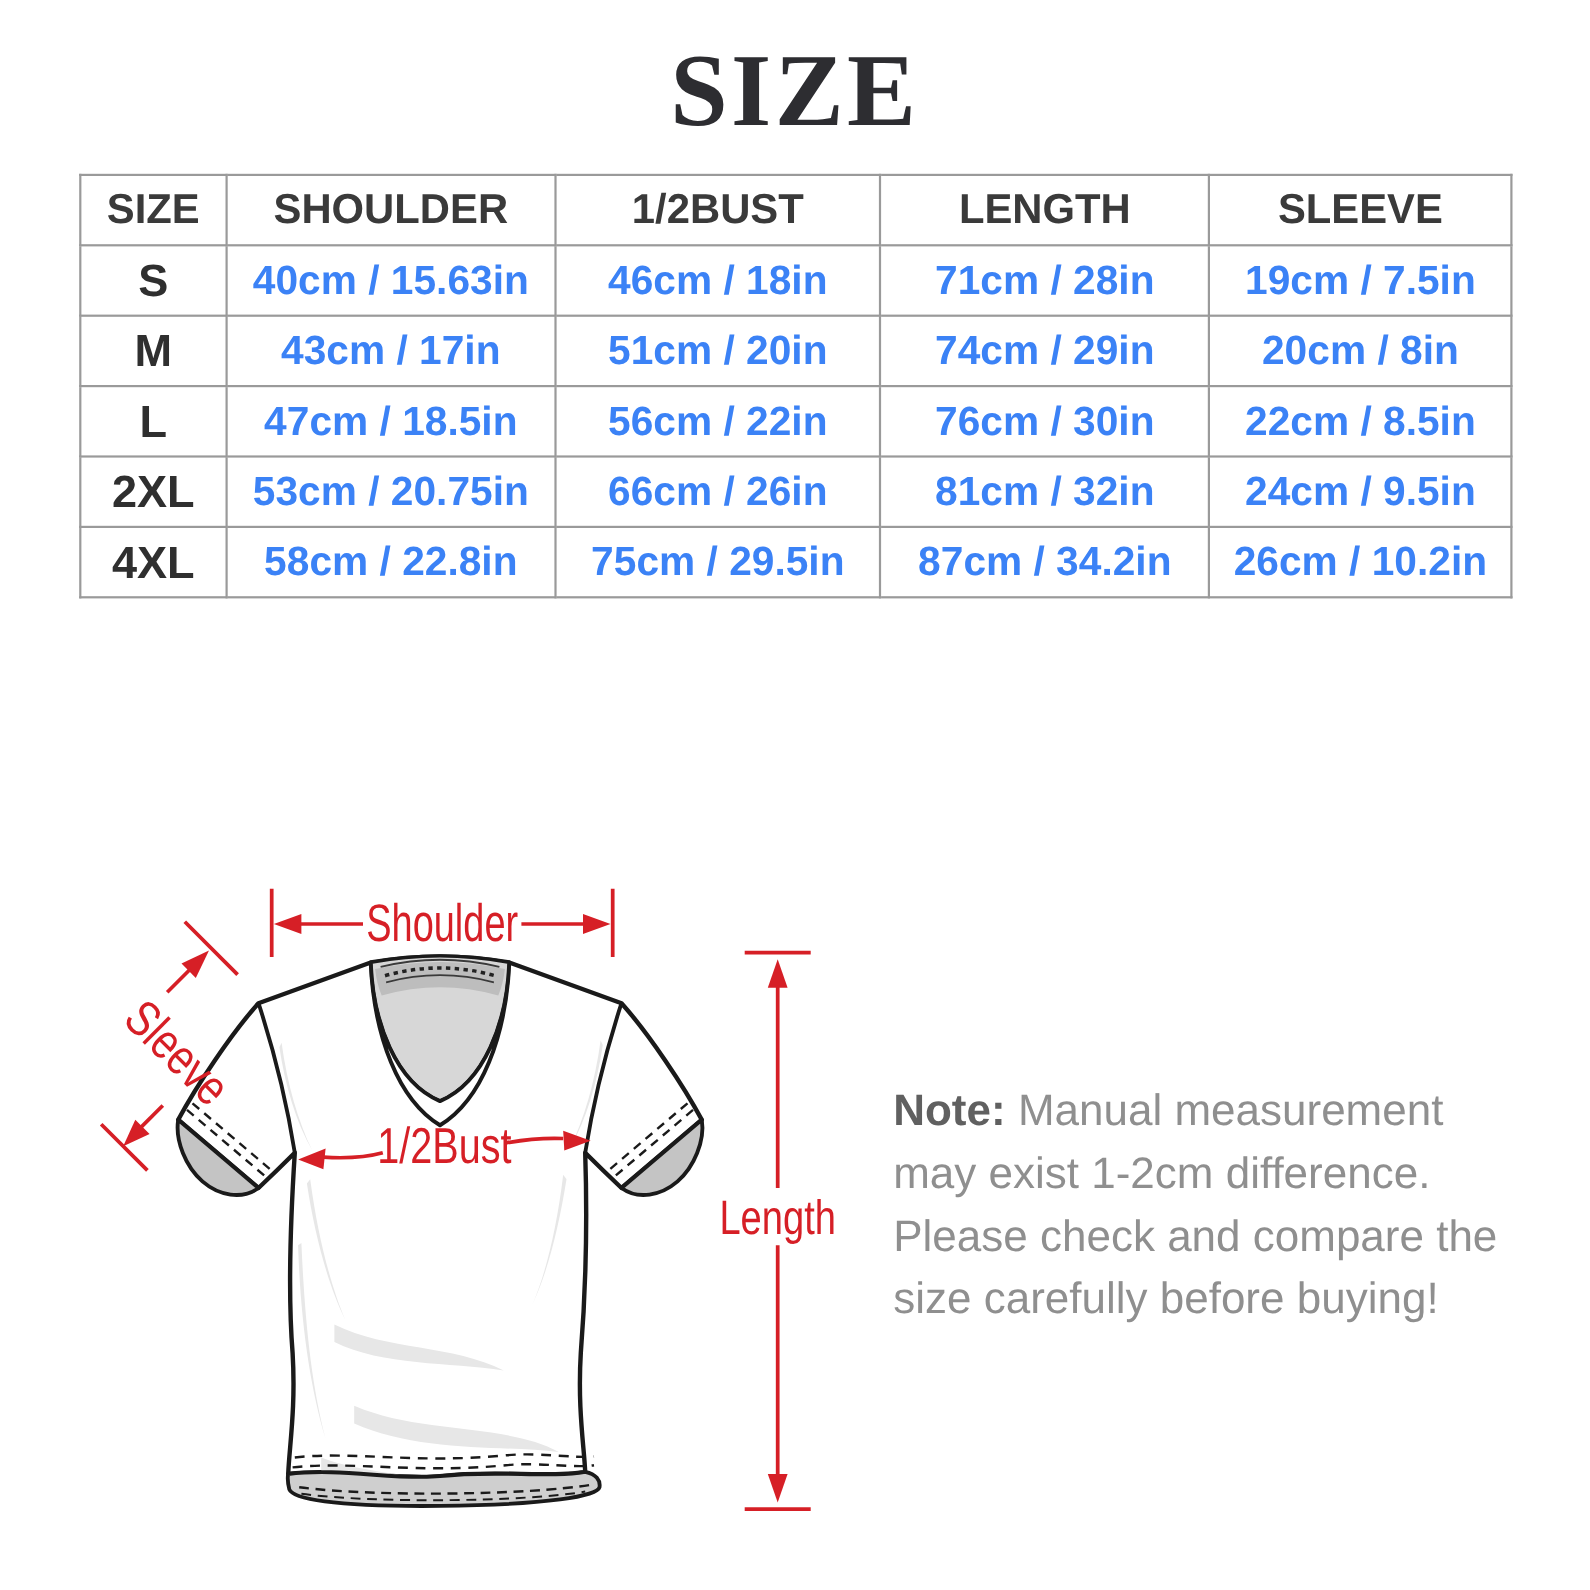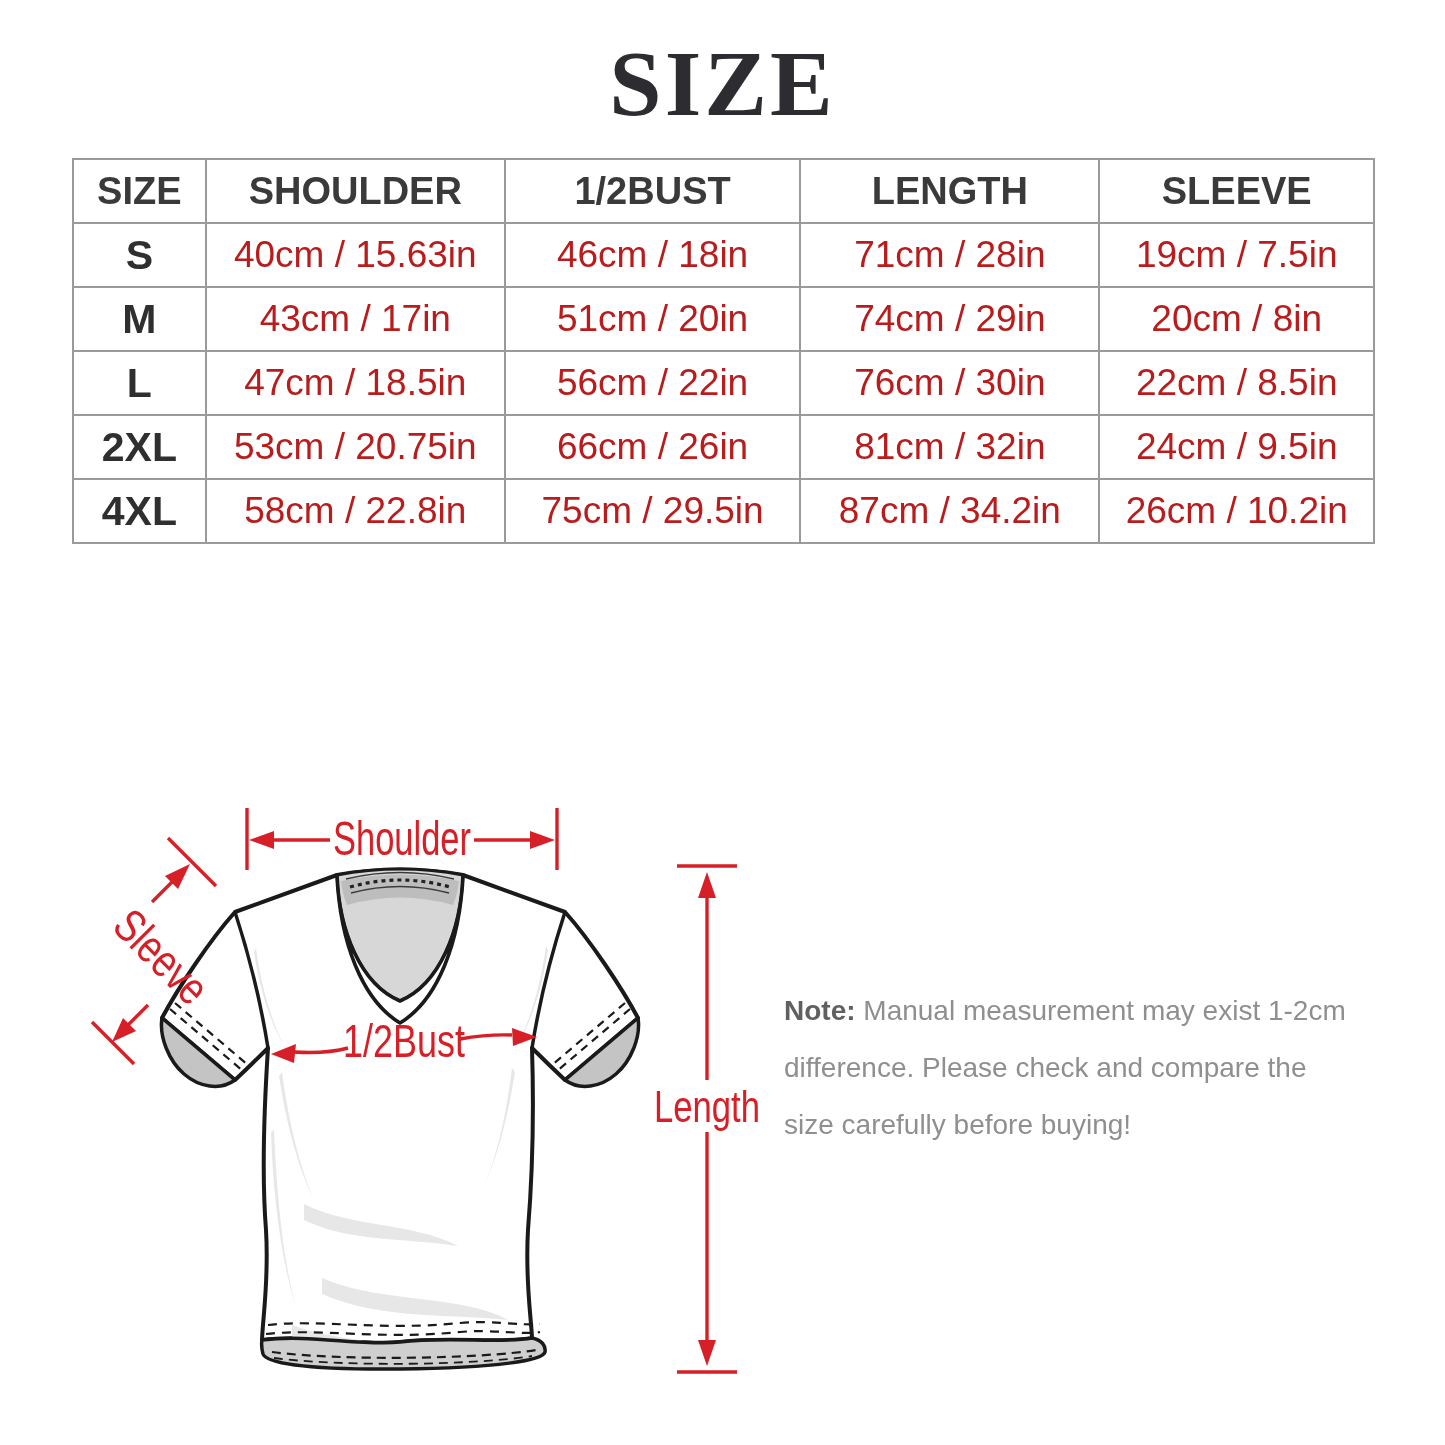--- a/index.html
+++ b/index.html
@@ -24,28 +24,28 @@
     height:64px; padding:0;
     white-space:nowrap; overflow:hidden;
   }
   .size-table thead th {
     font-size:38px; font-weight:bold; color:#3a3a3a; height:64px;
   }
   .size-table tbody th {
     font-size:41px; font-weight:bold; color:#2f2f2f;
   }
   .size-table tbody td {
-    font-size:37px; font-weight:normal; color:#b91c1c;
+    font-size:37px; font-weight:bold; color:#3b82f6;
   }
 
   .diagram-wrap { position:absolute; left:60px; top:780px; width:700px; height:665px; }
 
   .note-block {
-    position:absolute; left:784px; top:982px; width:575px;
-    font-size:28px; line-height:57px; color:#8f8f8f;
+    position:absolute; left:812px; top:982px; width:575px;
+    font-size:40px; line-height:57px; color:#8f8f8f;
   }
   .note-block b { color:#606060; font-weight:bold; }
 </style>
 </head>
 <body>
 
 <div class="page-title">SIZE</div>
 
 <table class="size-table">
   <colgroup>

